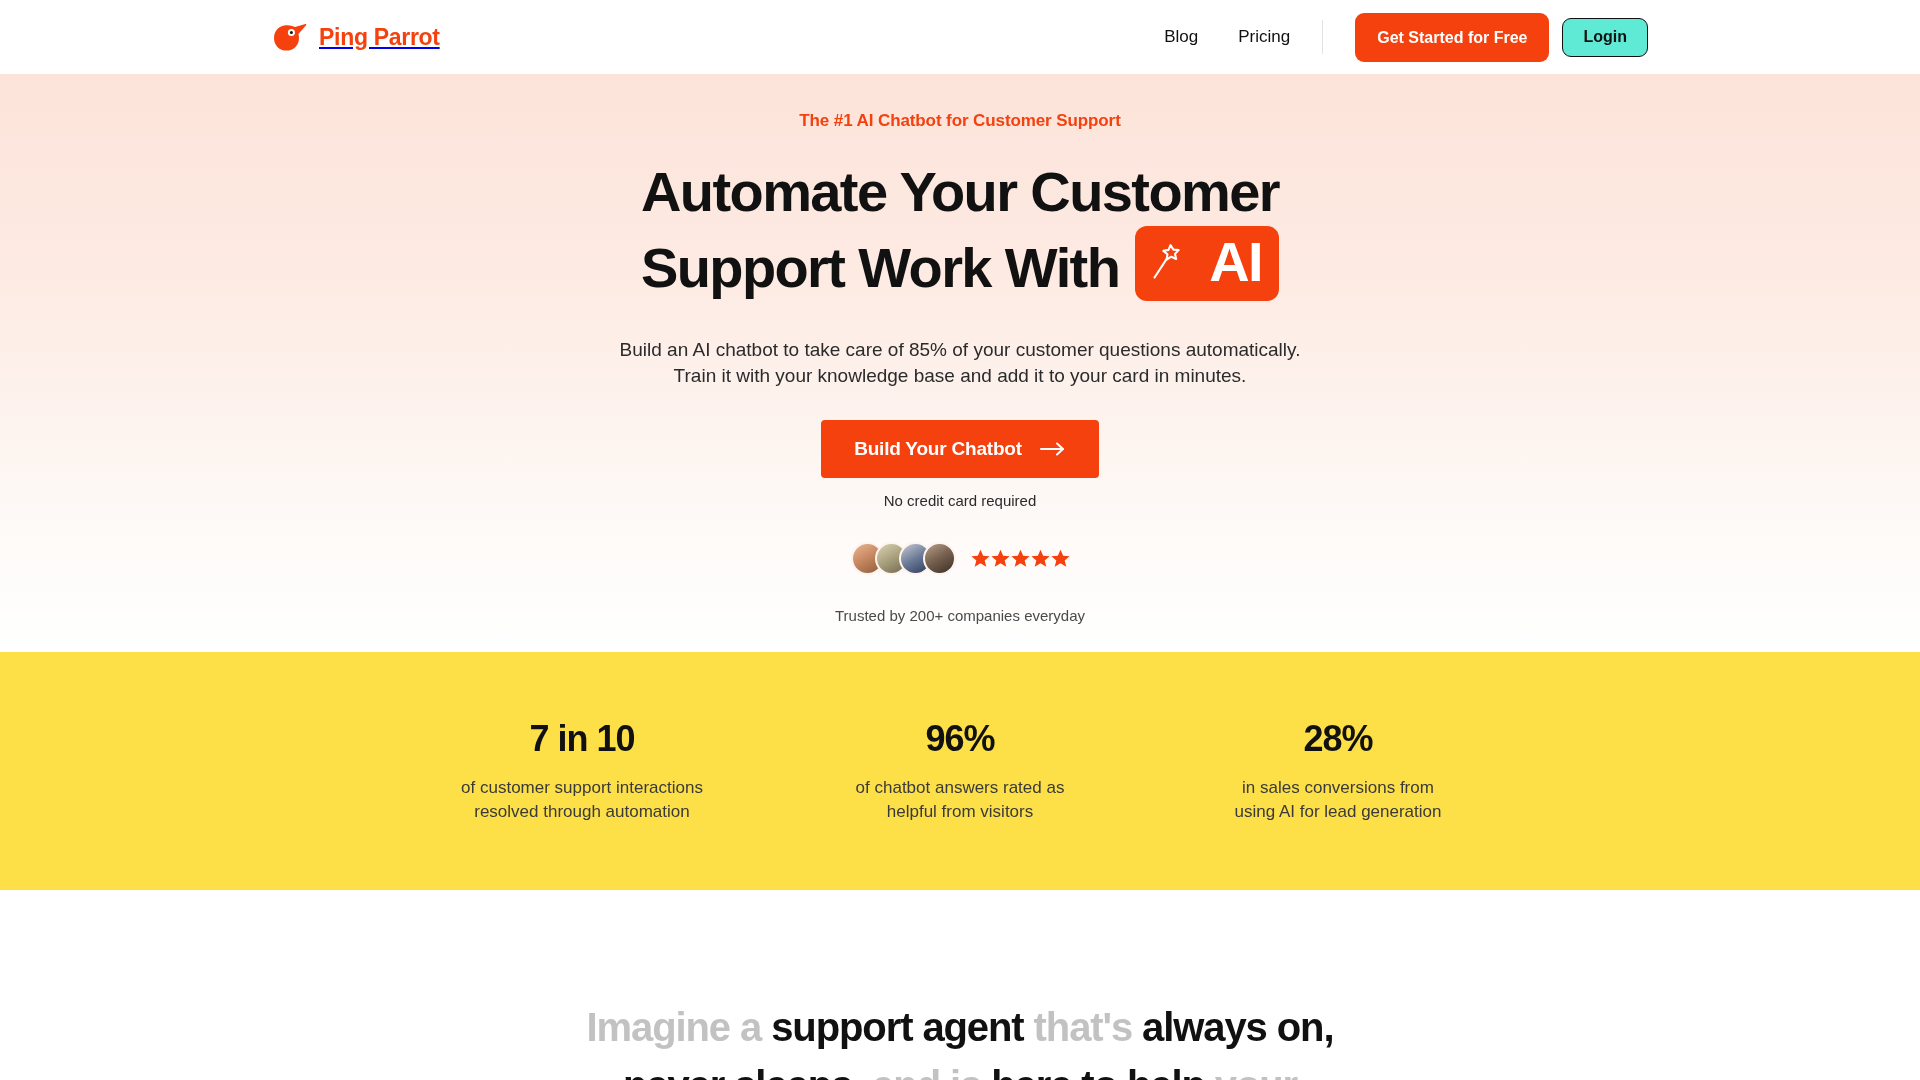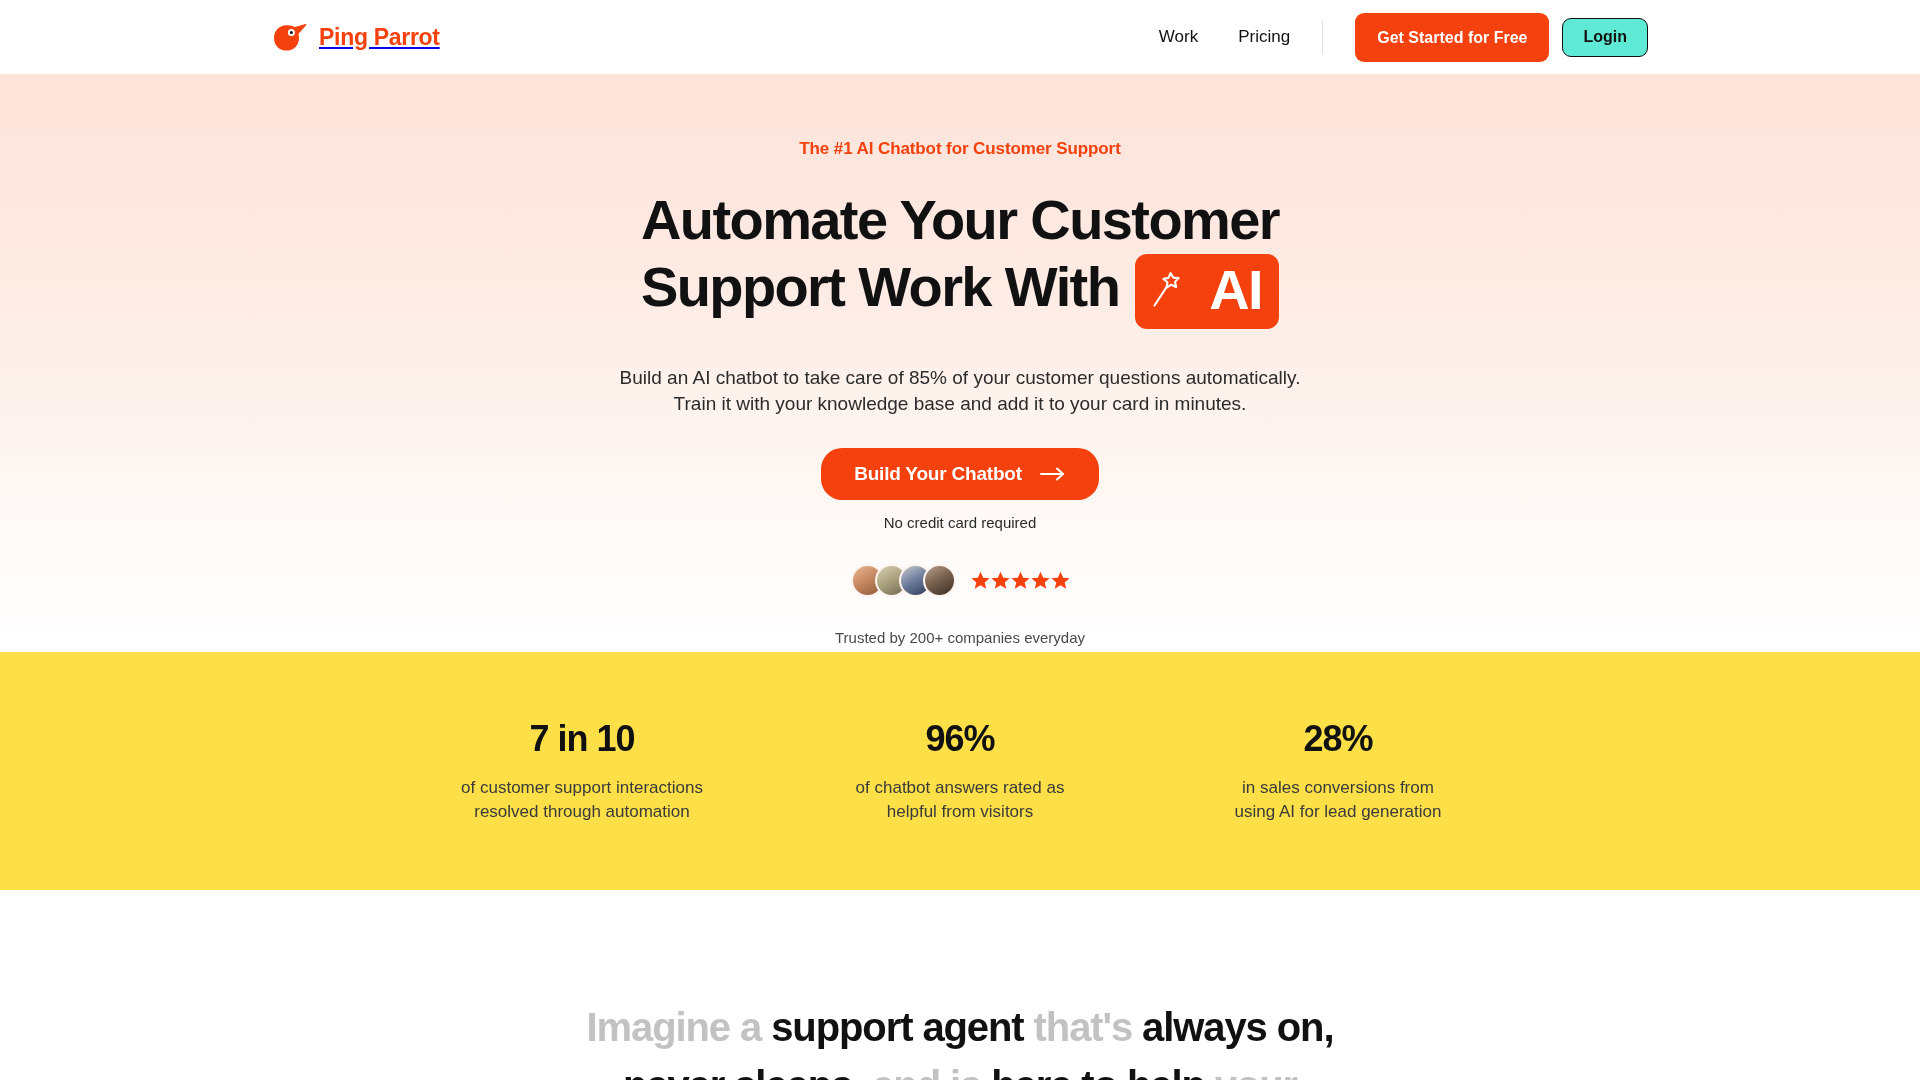--- a/index.html
+++ b/index.html
@@ -81,41 +81,41 @@
     cursor:pointer;
     white-space:nowrap;
     font-family:inherit;
   }
 
   
   .hero {
     height:578px;
     background:linear-gradient(180deg,#FCE3D9 0%,#FDEAE2 32%,#FDF4EF 62%,#FEFBF9 82%,#FFFFFF 100%);
     text-align:center;
-    padding-top:65px;
+    padding-top:37px;
     position:relative;
   }
   .eyebrow {
     font-size:17px;
     font-weight:700;
     color:#F4410E;
     letter-spacing:-0.1px;
   }
   .hero-title {
     margin-top:28px;
     font-size:56px;
     font-weight:700;
     line-height:1.19;
     letter-spacing:-1.6px;
     color:#111111;
   }
   .hero-line { display:block; white-space:nowrap; }
   .hero-line-2 {
     display:flex;
-    align-items:flex-start;
+    align-items:flex-end;
     justify-content:center;
     gap:16px;
   }
   .ai-badge {
     display:inline-flex;
     align-items:center;
     gap:23px;
     background:#F4410E;
     color:#ffffff;
     border-radius:12px;
@@ -127,25 +127,25 @@
     font-size:19px;
     line-height:1.35;
     color:#2B2B2B;
   }
   .hero-sub span { display:block; }
   .cta-wrap { margin-top:31px; }
   .btn-cta {
     background:#F4410E;
     color:#ffffff;
     border:none;
-    border-radius:21px;
+    border-radius:4px;
     font-size:19px;
     font-weight:700;
     padding:0 33px;
-    height:52px;
+    height:58px;
     display:inline-flex;
     align-items:center;
     gap:18px;
     cursor:pointer;
     font-family:inherit;
     letter-spacing:-0.2px;
   }
   .arrow-icon { width:26px; height:14px; display:block; }
   .nocard {
     margin-top:14px;
@@ -234,21 +234,21 @@
         <path d="M14.5 3.2C7.6 3.2 2 8.4 2 15.9S7.6 28.6 14.5 28.6 27 23.4 27 15.9c0-1.4-.2-2.7-.6-3.9l7.7-8.8c.5-.6 0-1.4-.7-1.2l-10.3 3C19 3.2 16 3.2 14.5 3.2z" fill="#F4410E"></path>
         <circle cx="19.4" cy="10.4" r="3.5" fill="#FFFFFF"></circle>
         <circle cx="19.4" cy="10.4" r="1.5" fill="#111111"></circle>
       </svg>
     </span>
     <span class="logo-text">Ping Parrot</span>
   </a>
 
   <nav class="nav-right">
     <div class="nav-links">
-      <a class="nav-link" href="#">Work</a>
+      <a class="nav-link" href="#">Blog</a>
       <a class="nav-link" href="#">Pricing</a>
     </div>
     <div class="nav-divider"></div>
     <button class="btn-primary-sm">Get Started for Free</button>
     <button class="btn-outline-sm">Login</button>
   </nav>
 </header>
 
 <section class="hero">
   <div class="eyebrow">The #1 AI Chatbot for Customer Support</div>

